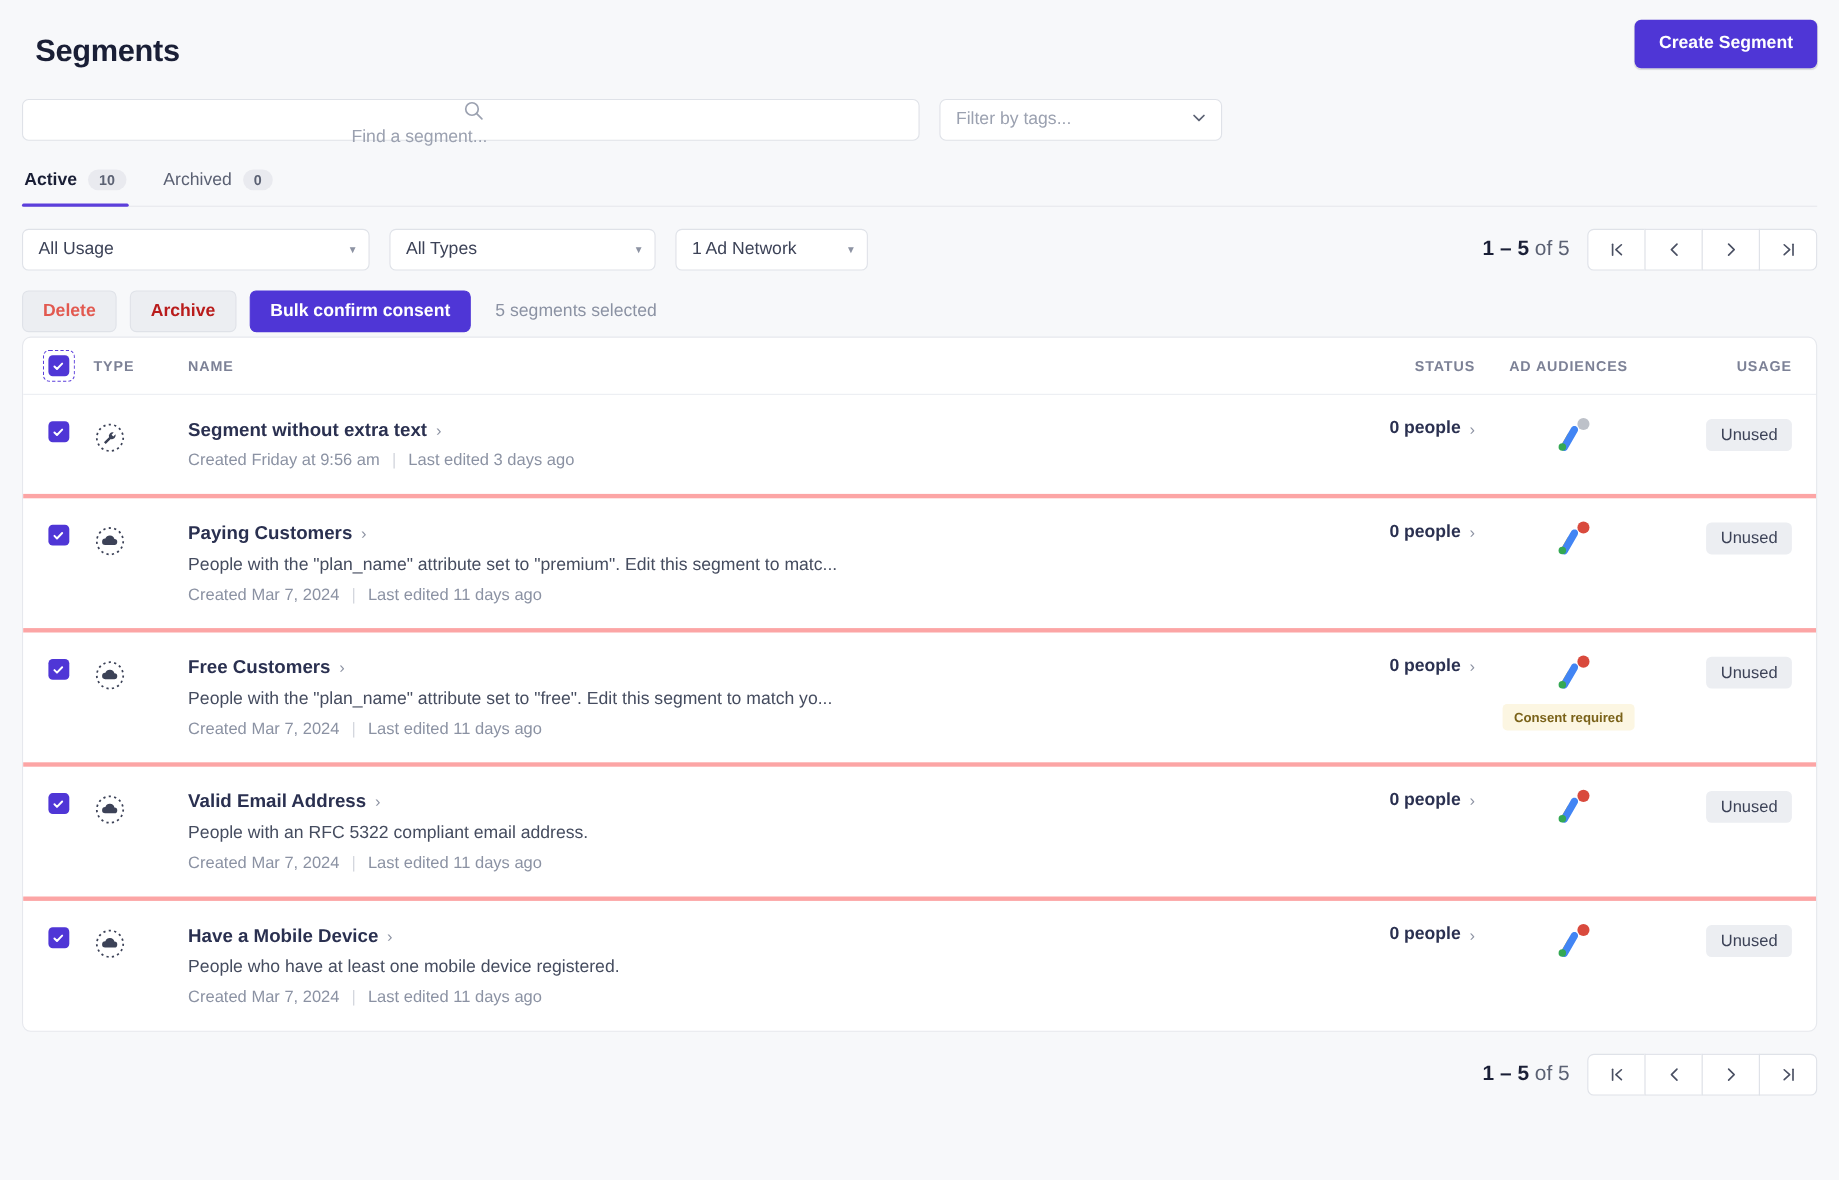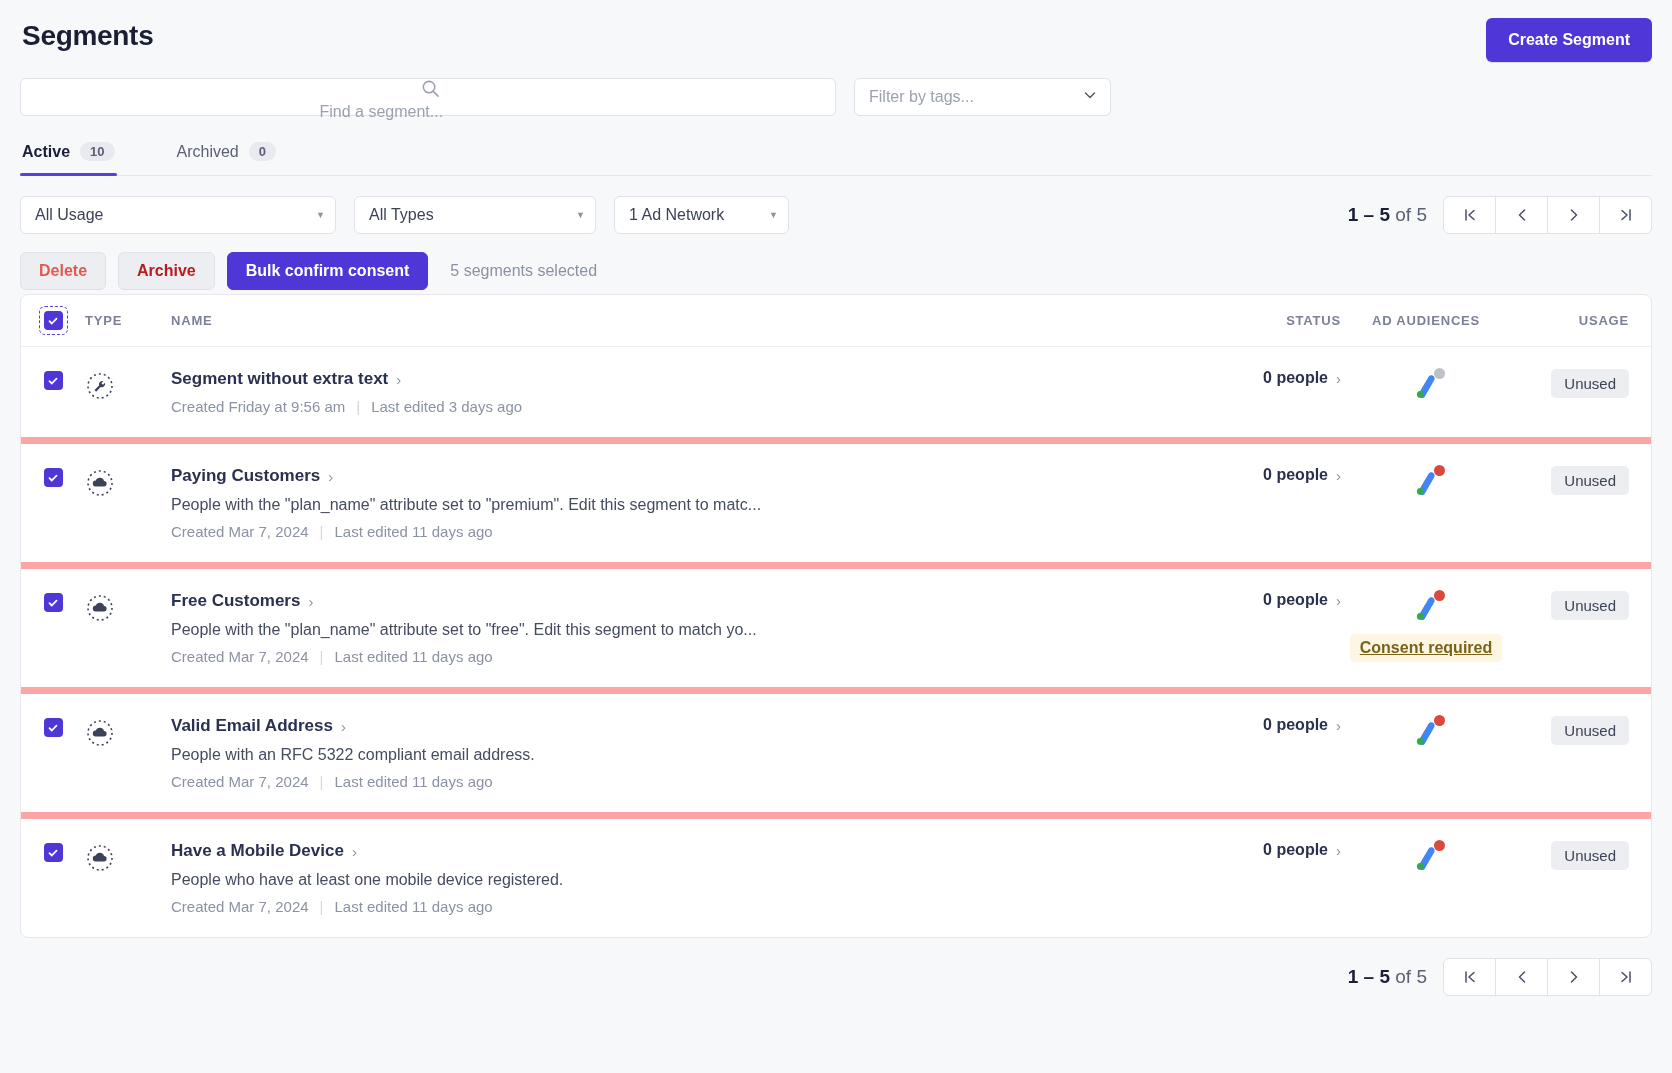--- a/index.html
+++ b/index.html
@@ -14,21 +14,21 @@
   }
   .page { padding: 0 20px; }
 
   
   .topbar {
     display: flex; align-items: flex-start; justify-content: space-between;
     padding: 18px 0 0 0;
   }
   .page-title {
     font-size: 28px; font-weight: 700; color: #1a1f36;
-    letter-spacing: -0.3px; margin: 2px; padding-left: 0;
+    letter-spacing: -0.3px; margin: 12px; padding-left: 0;
   }
   .btn-primary {
     background: #4f36d6; color: #fff; border: none;
     font-size: 16px; font-weight: 700; font-family: inherit;
     padding: 13px 22px; border-radius: 6px; cursor: pointer;
     box-shadow: 0 1px 1px rgba(0,0,0,.12);
   }
 
   
   .searchrow { display: flex; align-items: center; gap: 18px; margin-top: 16px; }
@@ -45,21 +45,21 @@
   .search-input::placeholder { color: #9ba1b0; }
   .tagfilter {
     width: 257px; height: 38px; background: #fff;
     border: 1px solid #dfe2e8; border-radius: 6px;
     display: flex; align-items: center; justify-content: space-between;
     padding: 0 12px 0 14px; cursor: pointer;
   }
   .tagfilter span { font-size: 16px; color: #9ba1b0; }
 
   
-  .tabs { display: flex; gap: 58px; margin-top: 22px; border-bottom: 1px solid #e6e8ed; }
+  .tabs { display: flex; gap: 30px; margin-top: 22px; border-bottom: 1px solid #e6e8ed; }
   .tab {
     display: flex; align-items: center; gap: 10px;
     padding: 4px 2px 14px 2px; cursor: pointer;
     font-size: 16px; color: #5b6173; position: relative;
   }
   .tab.active { color: #1a1f36; font-weight: 700; }
   .tab.active::after {
     content: ""; position: absolute; left: 0; right: 0; bottom: -1px;
     height: 3px; background: #5c3fdb; border-radius: 2px;
   }
@@ -121,21 +121,21 @@
   }
   .c-check { width: 64px; display: flex; justify-content: center; flex: none; }
   .c-type  { width: 86px; flex: none; }
   .c-name  { flex: 1; min-width: 0; padding-right: 20px; }
   .c-status{ width: 180px; flex: none; text-align: right; }
   .c-ads   { width: 170px; flex: none; text-align: center; }
   .c-usage { width: 140px; flex: none; text-align: right; padding-right: 22px; }
 
   .row {
     display: flex; align-items: flex-start; padding: 22px 0;
-    border-bottom: 7px solid #fca5a5;
+    border-bottom: 4px solid #fca5a5;
   }
   .row:last-child { border-bottom: none; }
   .row .c-check, .row .c-type { padding-top: 2px; }
 
   .cb {
     width: 19px; height: 19px; border-radius: 4px; background: #4f36d6;
     display: flex; align-items: center; justify-content: center; cursor: pointer;
     flex: none;
   }
   .cb svg { display: block; }
@@ -161,22 +161,22 @@
   .status-link .chev { color: #8d93a3; font-weight: 400; font-size: 15px; }
 
   .ads-cell { display: flex; flex-direction: column; align-items: center; }
   .ads-icon { position: relative; width: 34px; height: 34px; cursor: pointer; }
   .badge-dot {
     position: absolute; right: -2px; top: -1px;
     width: 11px; height: 11px; border-radius: 50%;
   }
   .consent-pill {
     margin-top: 9px; background: #fcf6e2; color: #7a6219;
-    font-size: 16px; font-weight: 700; border-radius: 4px;
-    padding: 5px 10px; white-space: nowrap; text-decoration: underline;
+    font-size: 12px; font-weight: 700; border-radius: 4px;
+    padding: 5px 10px; white-space: nowrap;
   }
 
   .usage-pill {
     display: inline-block; background: #eceef2; color: #3c4257;
     font-size: 15px; border-radius: 5px; padding: 6px 13px;
   }
 
   .footer-pager {
     display: flex; align-items: center; justify-content: flex-end;
     gap: 16px; margin-top: 20px; padding-bottom: 24px;

